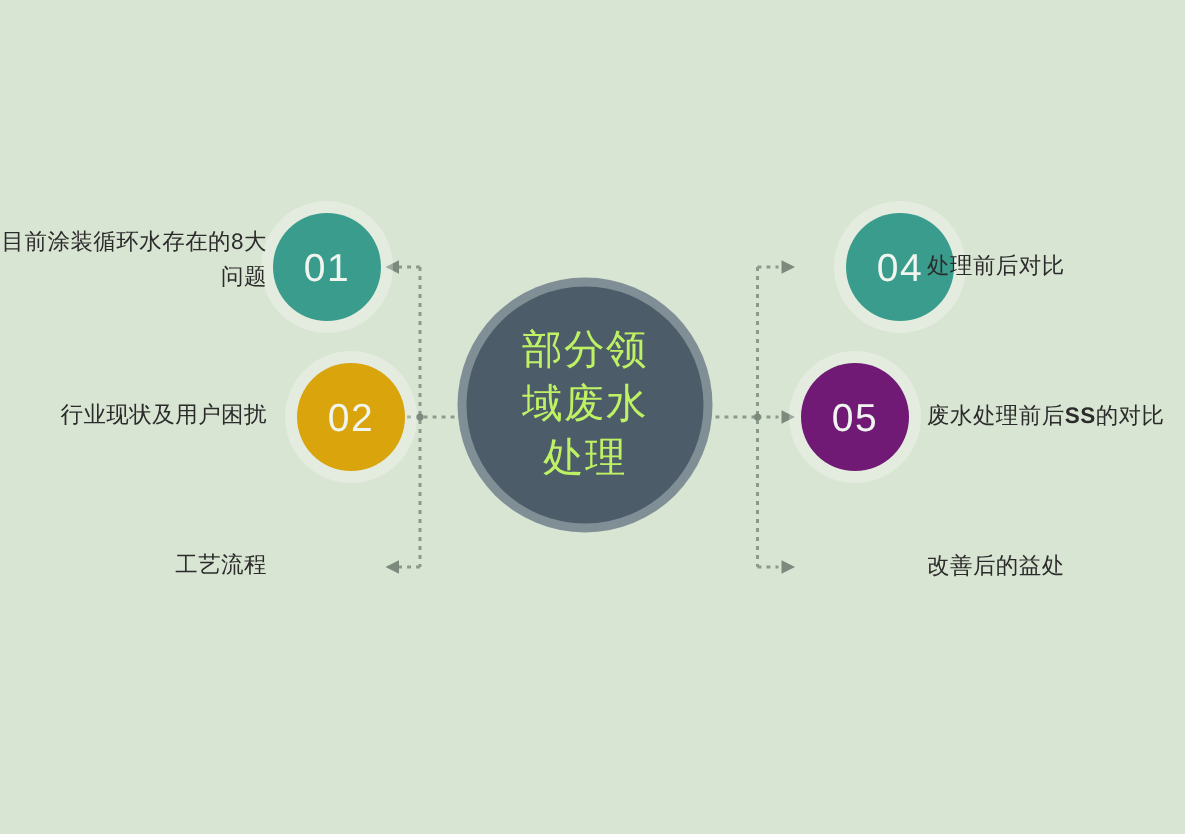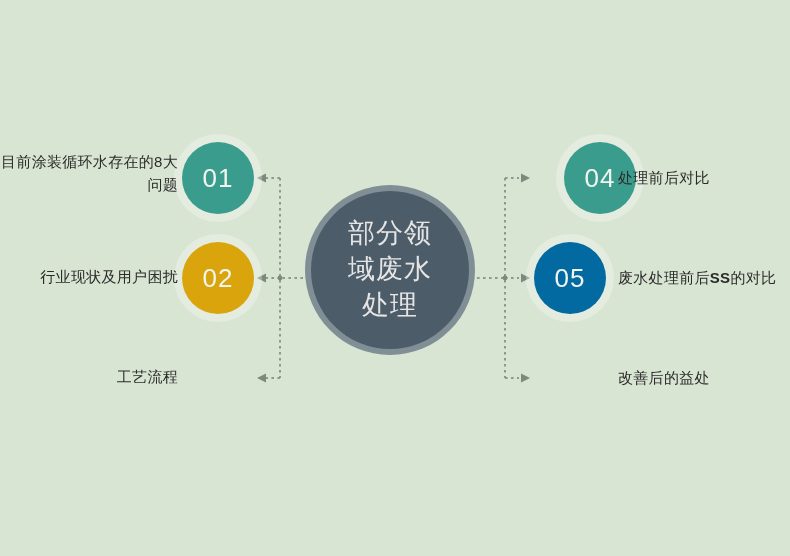--- a/index.html
+++ b/index.html
@@ -47,21 +47,21 @@
   .hub-inner {
     width: 158px;
     height: 158px;
     border-radius: 50%;
     background: #4c5c68;
     display: flex;
     align-items: center;
     justify-content: center;
   }
   .hub-text {
-    color: #e5e5e5;
+    color: #bef264;
     font-size: 27px;
     line-height: 1.33;
     text-align: center;
     letter-spacing: 1px;
     font-weight: 400;
     white-space: pre-line;
   }
 
   
   .node {
@@ -76,21 +76,21 @@
   }
   .node-num {
     color: #f1f5ef;
     font-size: 26px;
     font-weight: 400;
     letter-spacing: 1px;
     line-height: 1;
   }
 
   .n01 { left: 182px; top: 142px; background: #3a9c8d; }
-  .n02 { left: 182px; top: 242px; background: #d9a40c; }
+  .n02 { left: 198px; top: 242px; background: #d9a40c; }
   .n03 { left: 182px; top: 342px; background: #c0687f; }
   .n04 { left: 564px; top: 142px; background: #3a9c8d; }
   .n05 { left: 534px; top: 242px; background: #d9a40c; }
   .n06 { left: 534px; top: 342px; background: #c0687f; }
 
   
   .label {
     position: absolute;
     color: #2b2b2b;
     font-size: 15px;
@@ -165,21 +165,21 @@
   <div class="node n01" style="background: rgb(58, 156, 141);">
     <span class="node-num">01</span>
   </div>
   <div class="node n02" style="background: rgb(217, 164, 12);">
     <span class="node-num">02</span>
   </div>
 
   <div class="node n04" style="background: rgb(58, 156, 141);">
     <span class="node-num">04</span>
   </div>
-  <div class="node n05" style="background: #0369a1;">
+  <div class="node n05" style="background: #701a75;">
     <span class="node-num">05</span>
   </div>
 
   <div class="label left l01">目前涂装循环水存在的8大问题</div>
   <div class="label left l02">行业现状及用户困扰</div>
   <div class="label left l03">工艺流程</div>
 
   <div class="label right l04">处理前后对比</div>
   <div class="label right l05"><span>废水处理前后</span><b>SS</b><span>的对比</span></div>
   <div class="label right l06">改善后的益处</div>

